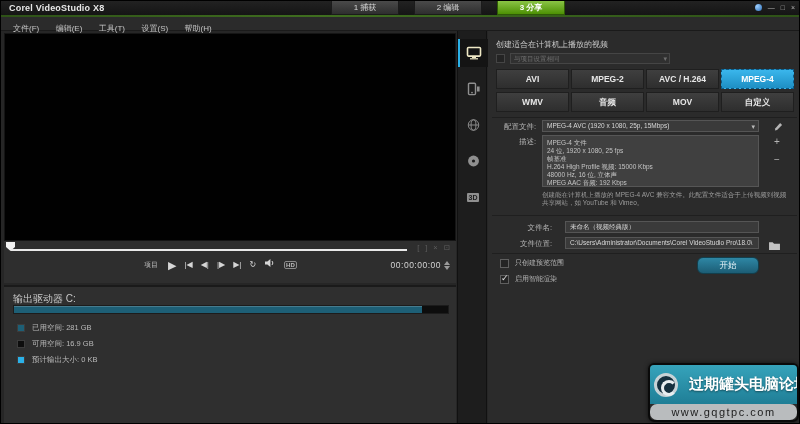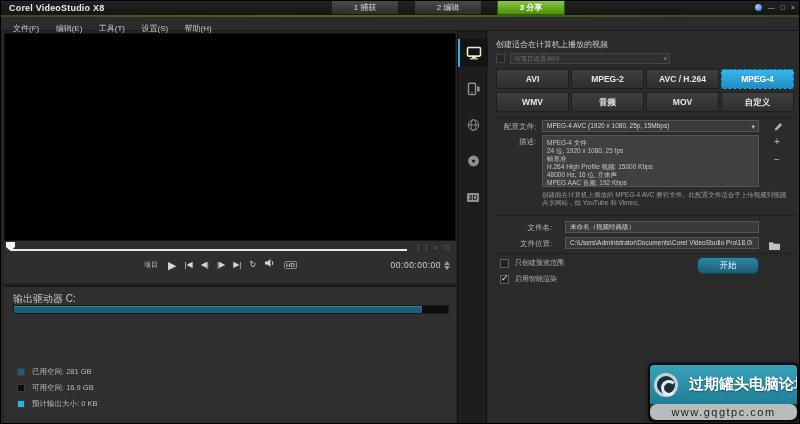--- a/index.html
+++ b/index.html
@@ -42,21 +42,21 @@
   .spin i{display:block;width:0;height:0;border-left:3px solid transparent;border-right:3px solid transparent;}
   .spin .up{border-bottom:4px solid #9a9a9a;}
   .spin .dn{border-top:4px solid #9a9a9a;}
 
   
   .out-panel{position:absolute;left:3px;top:284px;width:452px;height:140px;background:#2f2f2f;border-top:2px solid #1a1a1a;}
   .out-title{position:absolute;left:9px;top:5px;font-size:10px;color:#c9c9c9;}
   .drive-bar{position:absolute;left:9px;top:18px;width:436px;height:9px;background:#101010;border:1px solid #1c1c1c;display:flex;}
   .bar-used{height:100%;background:#1d5f76;box-shadow:inset 0 1px 0 rgba(255,255,255,.18);}
   .bar-free{height:100%;flex:1;background:#0d0d0d;}
-  .legend-row{position:absolute;left:13px;display:flex;align-items:center;margin-top:44px;}
+  .legend-row{position:absolute;left:13px;display:flex;align-items:center;}
   .sw{width:8px;height:8px;margin-right:7px;border:1px solid #3c3c3c;}
   .legend-row span{font-size:7.5px;color:#b9b9b9;}
 
   
   .strip{position:absolute;left:456px;top:30px;width:30px;height:394px;background:#1d1d1d;border-left:1px solid #111;border-right:1px solid #111;}
   .strip-item{position:absolute;left:0;width:30px;height:28px;display:flex;align-items:center;justify-content:center;color:#8f8f8f;}
   .strip-item.selected{background:#141414;border-left:2px solid #2bb1e8;color:#efe9c6;}
   .badge-3d{font-size:7px;font-weight:bold;background:#8f8f8f;color:#1d1d1d;padding:1px 2px;border-radius:1px;}
 
   

